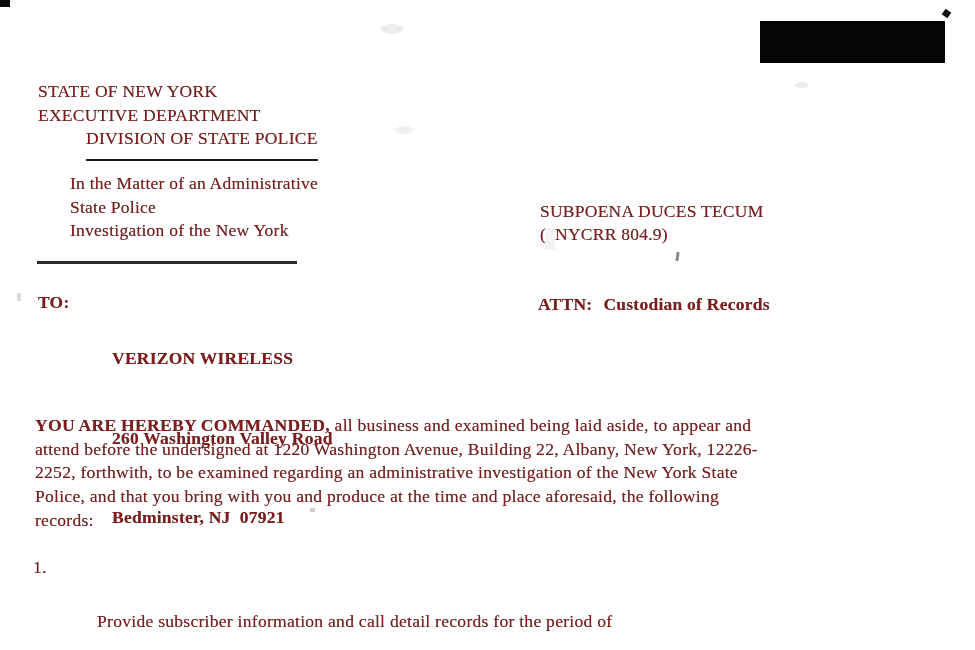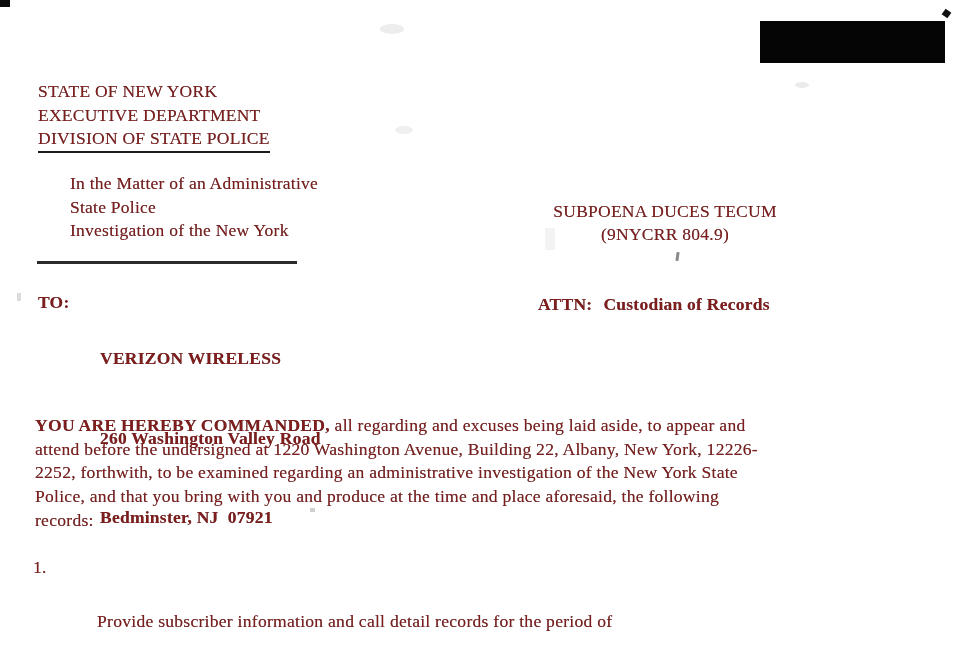--- a/index.html
+++ b/index.html
@@ -39,47 +39,47 @@
   }
 
   
   .letterhead {
     left: 38px; top: 80px;
     font-size: 17.5px; line-height: 23.5px;
   }
   .letterhead .u {
     display: inline-block;
     border-bottom: 2.5px solid #1c1c1c;
-    padding-bottom: 0px;
+    padding-bottom: 8px;
+    margin-left: 48px;
   }
 
   
   .matter {
     left: 38px; top: 172px;
     font-size: 17.5px; line-height: 23.5px; margin-left: 32px;
   }
   .matter-rule {
     left: 37px; top: 261px; width: 260px; height: 2.5px;
     background: #2b2b2b;
   }
 
   
   .subpoena {
     left: 540px; top: 200px; width: 250px;
-    text-align: center;
     font-size: 17.5px; line-height: 23px;
   }
 
   
   .to-label {
     left: 38px; top: 292px;
     font-size: 17.5px;
   }
   .addr {
-    left: 100px; top: 292px;
+    left: 112px; top: 292px;
     font-size: 17.5px; line-height: 26.5px;
     white-space: pre;
   }
   .attn {
     left: 538px; top: 294px;
     font-size: 17.5px;
   }
   .attn-val { margin-left: 11px; }
 
   
@@ -144,21 +144,21 @@
     <div>VERIZON WIRELESS</div>
     <div>260 Washington Valley Road</div>
     <div>Bedminster, NJ  07921</div>
   </div>
 
   <div class="abs attn bold">
     <span>ATTN:</span><span class="attn-val">Custodian of Records</span>
   </div>
 
   <div class="abs command">
-    <div class="cline"><strong>YOU ARE HEREBY COMMANDED,</strong><span> all regarding and excuses being laid aside, to appear and</span></div>
+    <div class="cline"><strong>YOU ARE HEREBY COMMANDED,</strong><span> all business and examined being laid aside, to appear and</span></div>
     <div class="cline">attend before the undersigned at 1220 Washington Avenue, Building 22, Albany, New York, 12226-</div>
     <div class="cline">2252, forthwith, to be examined regarding an administrative investigation of the New York State</div>
     <div class="cline">Police, and that you bring with you and produce at the time and place aforesaid, the following</div>
     <div class="cline">records:</div>
   </div>
 
   <div class="abs item-number">1.</div>
 
   <div class="abs item-body">
     <div>Provide subscriber information and call detail records for the period of</div>

